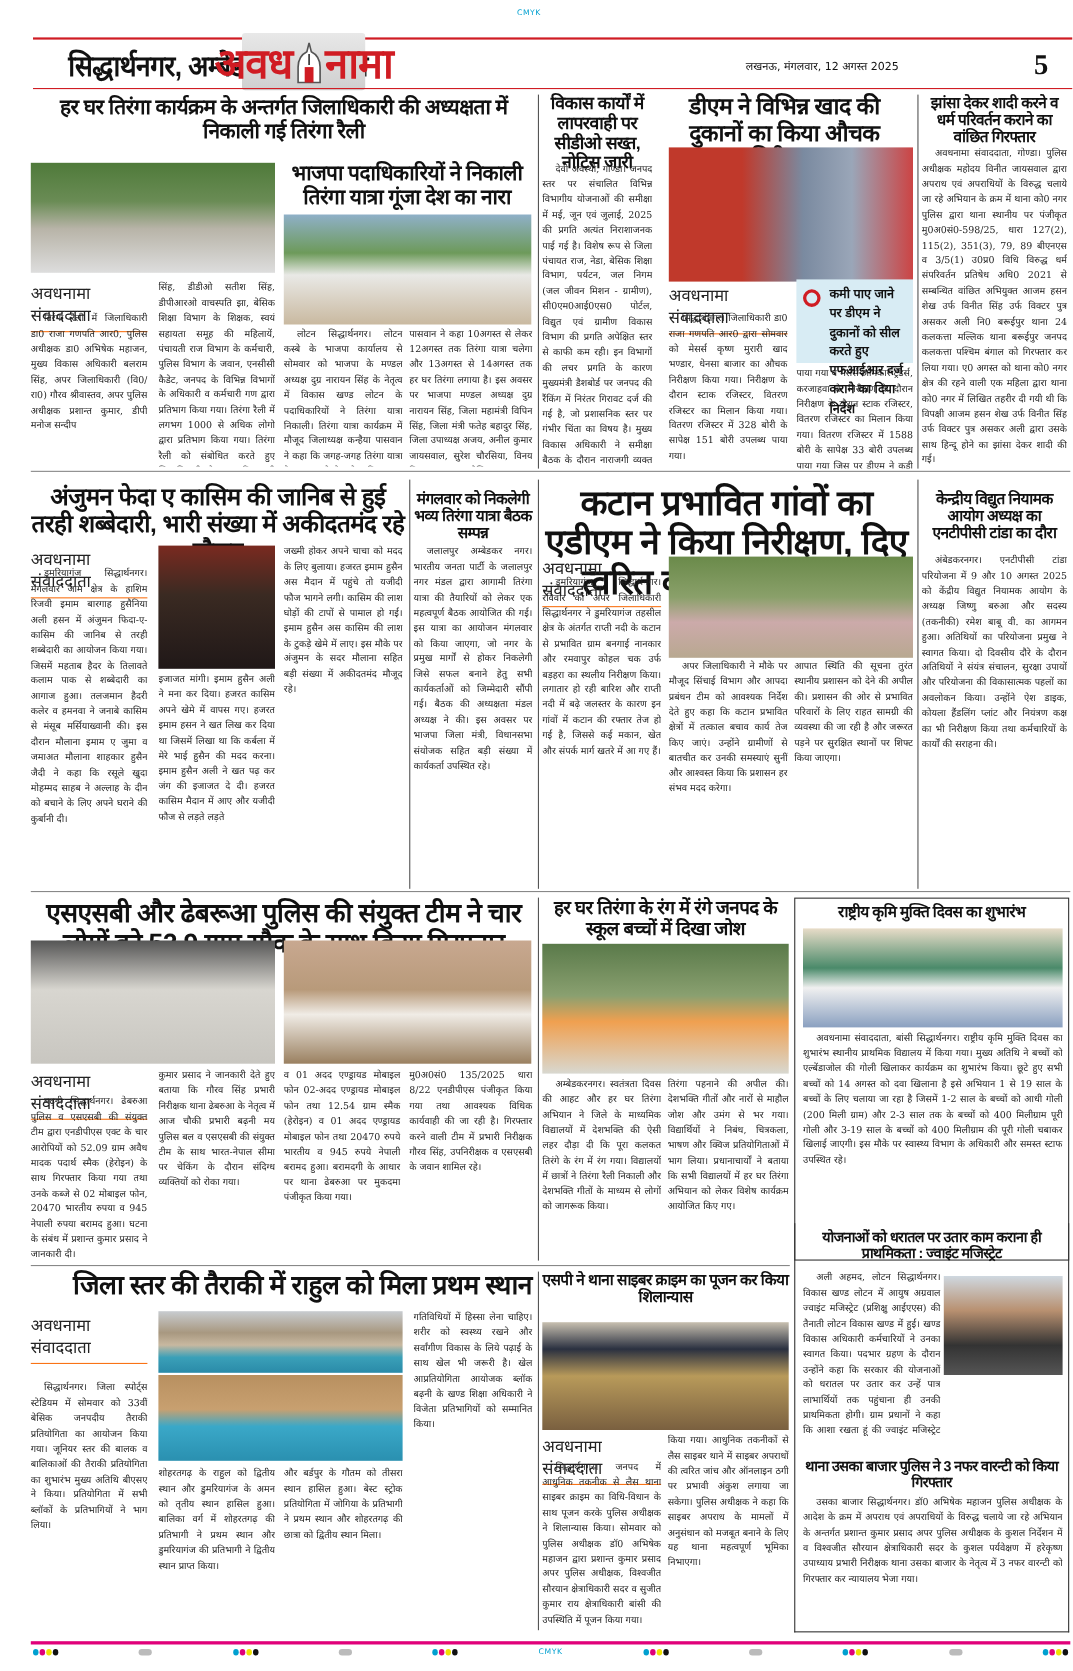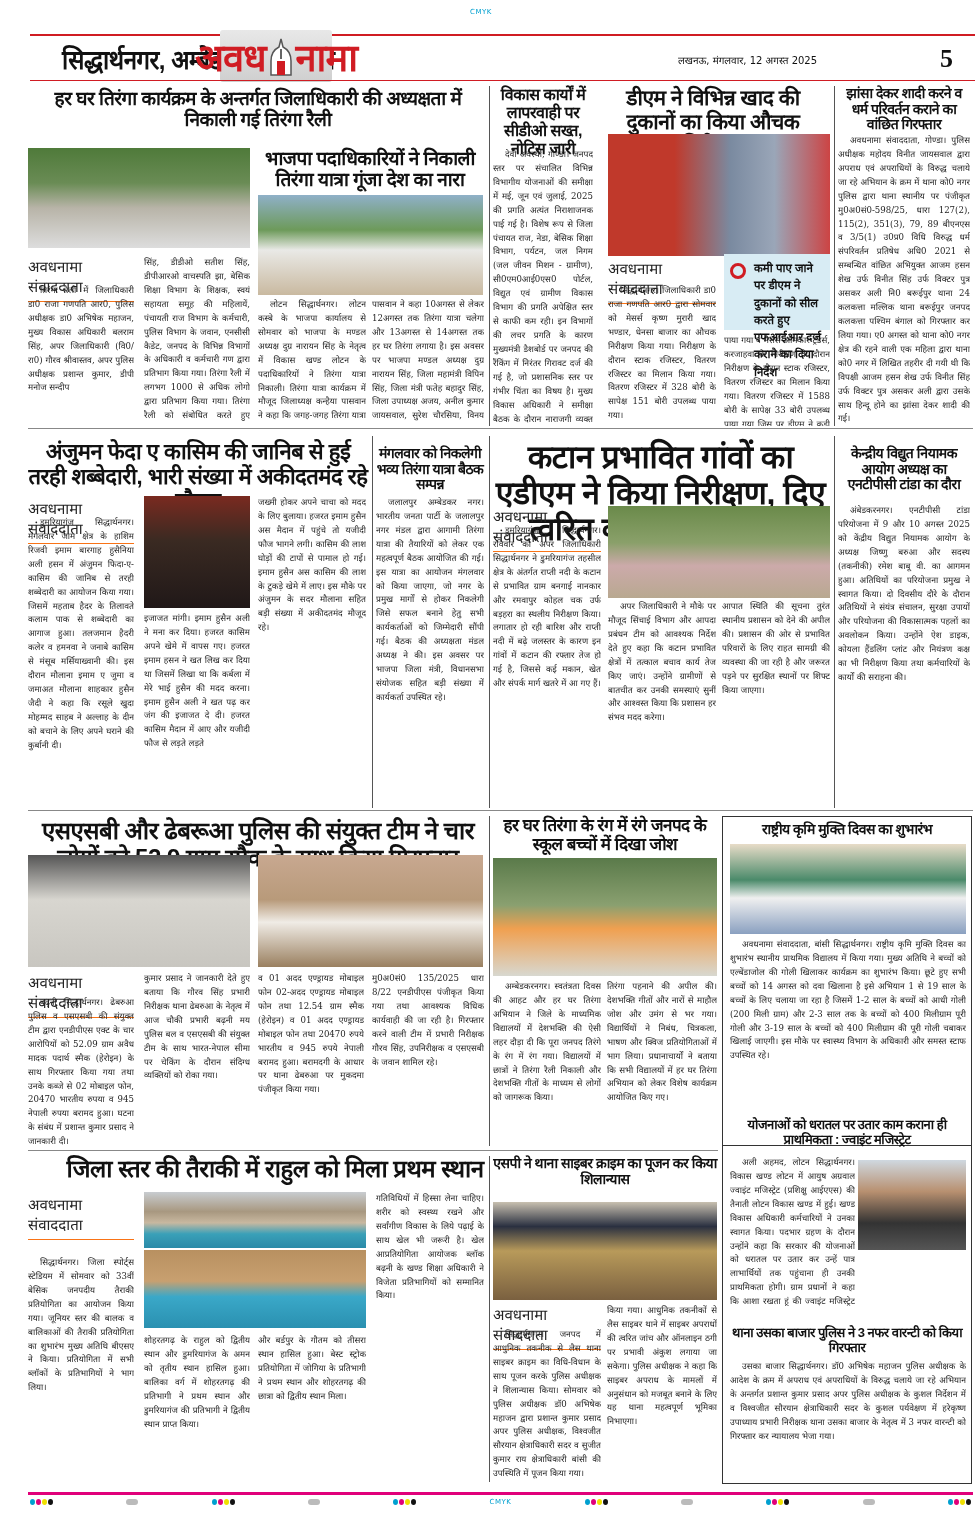--- a/index.html
+++ b/index.html
@@ -176,21 +176,21 @@
   </div>
 <div class="abs body" style="left:372px;top:972px;width:112px;height:174px">
     <p style="text-indent:0">मु0अ0सं0 135/2025 धारा 8/22 एनडीपीएस पंजीकृत किया गया तथा आवश्यक विधिक कार्यवाही की जा रही है। गिरफ्तार करने वाली टीम में प्रभारी निरीक्षक गौरव सिंह, उपनिरीक्षक व एसएसबी के जवान शामिल रहे।</p>
   </div>
 
 <div class="abs vsep" style="left:489px;top:816px;height:330px"></div>
 
 <div class="abs hl hl2" style="left:493px;top:816px;width:224px;font-size:17px">हर घर तिरंगा के रंग में रंगे जनपद के स्कूल बच्चों में दिखा जोश</div>
 <div class="abs photo p-kids" style="left:493px;top:858px;width:224px;height:118px"></div>
 <div class="abs body" style="left:493px;top:980px;width:108px;height:166px">
-    <p>अम्बेडकरनगर। स्वतंत्रता दिवस की आहट और हर घर तिरंगा अभियान ने जिले के माध्यमिक विद्यालयों में देशभक्ति की ऐसी लहर दौड़ा दी कि पूरा जनपद तिरंगे के रंग में रंग गया। विद्यालयों में छात्रों ने तिरंगा रैली निकाली और देशभक्ति गीतों के माध्यम से लोगों को जागरूक किया।</p>
+    <p>अम्बेडकरनगर। स्वतंत्रता दिवस की आहट और हर घर तिरंगा अभियान ने जिले के माध्यमिक विद्यालयों में देशभक्ति की ऐसी लहर दौड़ा दी कि पूरा कलकत तिरंगे के रंग में रंग गया। विद्यालयों में छात्रों ने तिरंगा रैली निकाली और देशभक्ति गीतों के माध्यम से लोगों को जागरूक किया।</p>
   </div>
 <div class="abs body" style="left:607px;top:980px;width:110px;height:166px">
     <p style="text-indent:0">तिरंगा पहनाने की अपील की। देशभक्ति गीतों और नारों से माहौल जोश और उमंग से भर गया। विद्यार्थियों ने निबंध, चित्रकला, भाषण और क्विज प्रतियोगिताओं में भाग लिया। प्रधानाचार्यों ने बताया कि सभी विद्यालयों में हर घर तिरंगा अभियान को लेकर विशेष कार्यक्रम आयोजित किए गए।</p>
   </div>
 
 <div class="abs box" style="left:722px;top:816px;width:250px;height:330px"></div>
 <div class="abs hl hl3" style="left:726px;top:822px;width:242px;font-size:14px">राष्ट्रीय कृमि मुक्ति दिवस का शुभारंभ</div>
 <div class="abs photo p-deworm" style="left:730px;top:844px;width:236px;height:90px"></div>
 <div class="abs body" style="left:730px;top:938px;width:236px;height:170px">
     <p>अवधनामा संवाददाता, बांसी सिद्धार्थनगर। राष्ट्रीय कृमि मुक्ति दिवस का शुभारंभ स्थानीय प्राथमिक विद्यालय में किया गया। मुख्य अतिथि ने बच्चों को एल्बेंडाजोल की गोली खिलाकर कार्यक्रम का शुभारंभ किया। छूटे हुए सभी बच्चों को 14 अगस्त को दवा खिलाना है इसे अभियान 1 से 19 साल के बच्चों के लिए चलाया जा रहा है जिसमें 1-2 साल के बच्चों को आधी गोली (200 मिली ग्राम) और 2-3 साल तक के बच्चों को 400 मिलीग्राम पूरी गोली और 3-19 साल के बच्चों को 400 मिलीग्राम की पूरी गोली चबाकर खिलाई जाएगी। इस मौके पर स्वास्थ्य विभाग के अधिकारी और समस्त स्टाफ उपस्थित रहे।</p>

